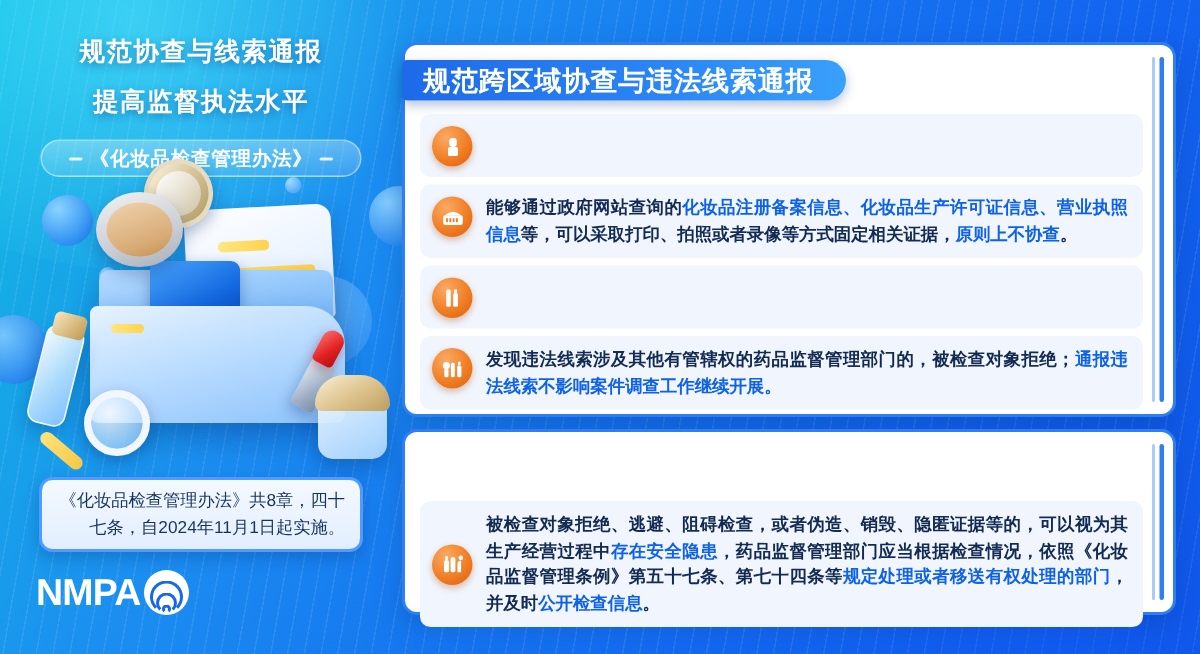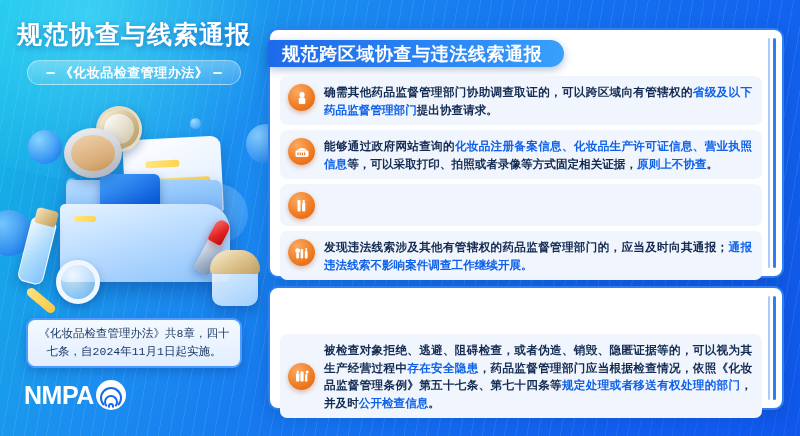--- a/index.html
+++ b/index.html
@@ -35,21 +35,21 @@
     pointer-events: none;
   }
 
   
   .left-col {
     position: absolute; left: 0; top: 0;
     width: 268px; height: 436px;
   }
   .title-block { position: absolute; left: 0; top: 18px; width: 268px; text-align: center; }
   .title-line {
-    font-size: 25px; font-weight: bold; color: #ffffff;
+    font-size: 17px; font-weight: bold; color: #ffffff;
     letter-spacing: 1px; line-height: 33px;
     text-shadow: 0 2px 6px rgba(4,50,140,0.45);
   }
   .subtitle-wrap {
     margin: 9px auto 0; width: 214px; height: 25px;
     border-radius: 13px;
     background: linear-gradient(180deg, rgba(255,255,255,0.30), rgba(255,255,255,0.12));
     border: 1px solid rgba(255,255,255,0.45);
     display: flex; align-items: center; justify-content: center;
   }
@@ -204,21 +204,21 @@
     position: absolute; left: 26px; top: 318px; width: 216px; height: 50px;
     border-radius: 9px;
     background: linear-gradient(180deg, #f4f9ff, #e2eeff);
     border: 2px solid #4f9bff;
     box-shadow: 0 4px 10px rgba(4,40,110,0.25);
     display: flex; align-items: center; justify-content: center;
     padding: 4px 10px;
   }
   .note-text {
     font-size: 11.5px; line-height: 18px; color: #16335f;
-    text-align: center; font-weight: 500; font-family: Liberation Mono, monospace;
+    text-align: right; font-weight: 500;
   }
 
   
   .logo-row {
     position: absolute; left: 24px; top: 380px;
     display: flex; align-items: center; height: 30px;
   }
   .logo-nmpa {
     font-size: 25px; font-weight: bold; color: #ffffff;
     letter-spacing: -0.5px; font-family: "Liberation Sans", sans-serif; text-align: center;
@@ -298,20 +298,21 @@
 
 <div id="stage">
   <div class="stripes"></div>
   <div class="glow-tl"></div>
   <div class="glow-br"></div>
 
   <div class="left-col">
 
     <div class="title-block">
       <div class="title-line">规范协查与线索通报</div>
+      <div class="title-line">提高监督执法水平</div>
       <div class="subtitle-wrap">
         <span class="dash"></span>
         <span class="subtitle-text">《化妆品检查管理办法》</span>
         <span class="dash"></span>
       </div>
     </div>
 
     <div class="illus">
       <span class="bub b1"></span>
       <span class="bub b2"></span>
@@ -370,21 +371,20 @@
       <span class="badge-text">规范跨区域协查与违法线索通报</span>
     </div>
     <div class="rows" id="rows-0">
         <div class="row">
           <span class="ico">
             <svg width="15" height="15" viewBox="0 0 15 15">
               <rect x="5" y="1.5" width="5" height="6" rx="2.2" fill="#fff"></rect>
               <rect x="4.2" y="7.5" width="6.6" height="6" rx="1" fill="#fff"></rect>
             </svg>
           </span>
-          <div class="row-text"><span>确需其他药品监督管理部门协助调查取证的，可以跨区域向有管辖权的</span><b>省级及以下药品监督管理部门</b><span>提出协查请求。</span></div>
         </div>
         <div class="row">
           <span class="ico">
             <svg width="16" height="15" viewBox="0 0 16 15">
               <rect x="1.5" y="6" width="13" height="6.5" rx="1.4" fill="#fff"></rect>
               <path d="M2.5 6 Q8 1.2 13.5 6z" fill="#fff"></path>
               <g fill="#ef7a20">
                 <rect x="3.4" y="8" width="1.2" height="2.6"></rect>
                 <rect x="5.6" y="8" width="1.2" height="2.6"></rect>
                 <rect x="7.8" y="8" width="1.2" height="2.6"></rect>
@@ -406,21 +406,21 @@
         <div class="row">
           <span class="ico">
             <svg width="16" height="15" viewBox="0 0 16 15">
               <circle cx="3.6" cy="5.2" r="2.4" fill="#fff"></circle>
               <rect x="2.2" y="7.4" width="2.8" height="5.6" rx="1" fill="#fff"></rect>
               <rect x="6.6" y="3.4" width="2.6" height="9.6" rx="1" fill="#fff"></rect>
               <rect x="10.8" y="5.4" width="2.8" height="7.6" rx="1" fill="#fff"></rect>
               <rect x="11.4" y="2.6" width="1.6" height="2.6" fill="#fff"></rect>
             </svg>
           </span>
-          <div class="row-text"><span>发现违法线索涉及其他有管辖权的药品监督管理部门的，应当及时向其通报；</span><b>通报违法线索不影响案件调查工作继续开展。</b></div>
+          <div class="row-text"><span>发现违法线索涉及其他有管辖权的药品监督管理部门的，被检查对象拒绝；</span><b>通报违法线索不影响案件调查工作继续开展。</b></div>
         </div>
       </div>
   </div>
 
   <div class="panel p2">
     <span class="accent"></span>
     <span class="accent2"></span>
     <div class="rows" id="rows-1">
         <div class="row">
           <span class="ico">

